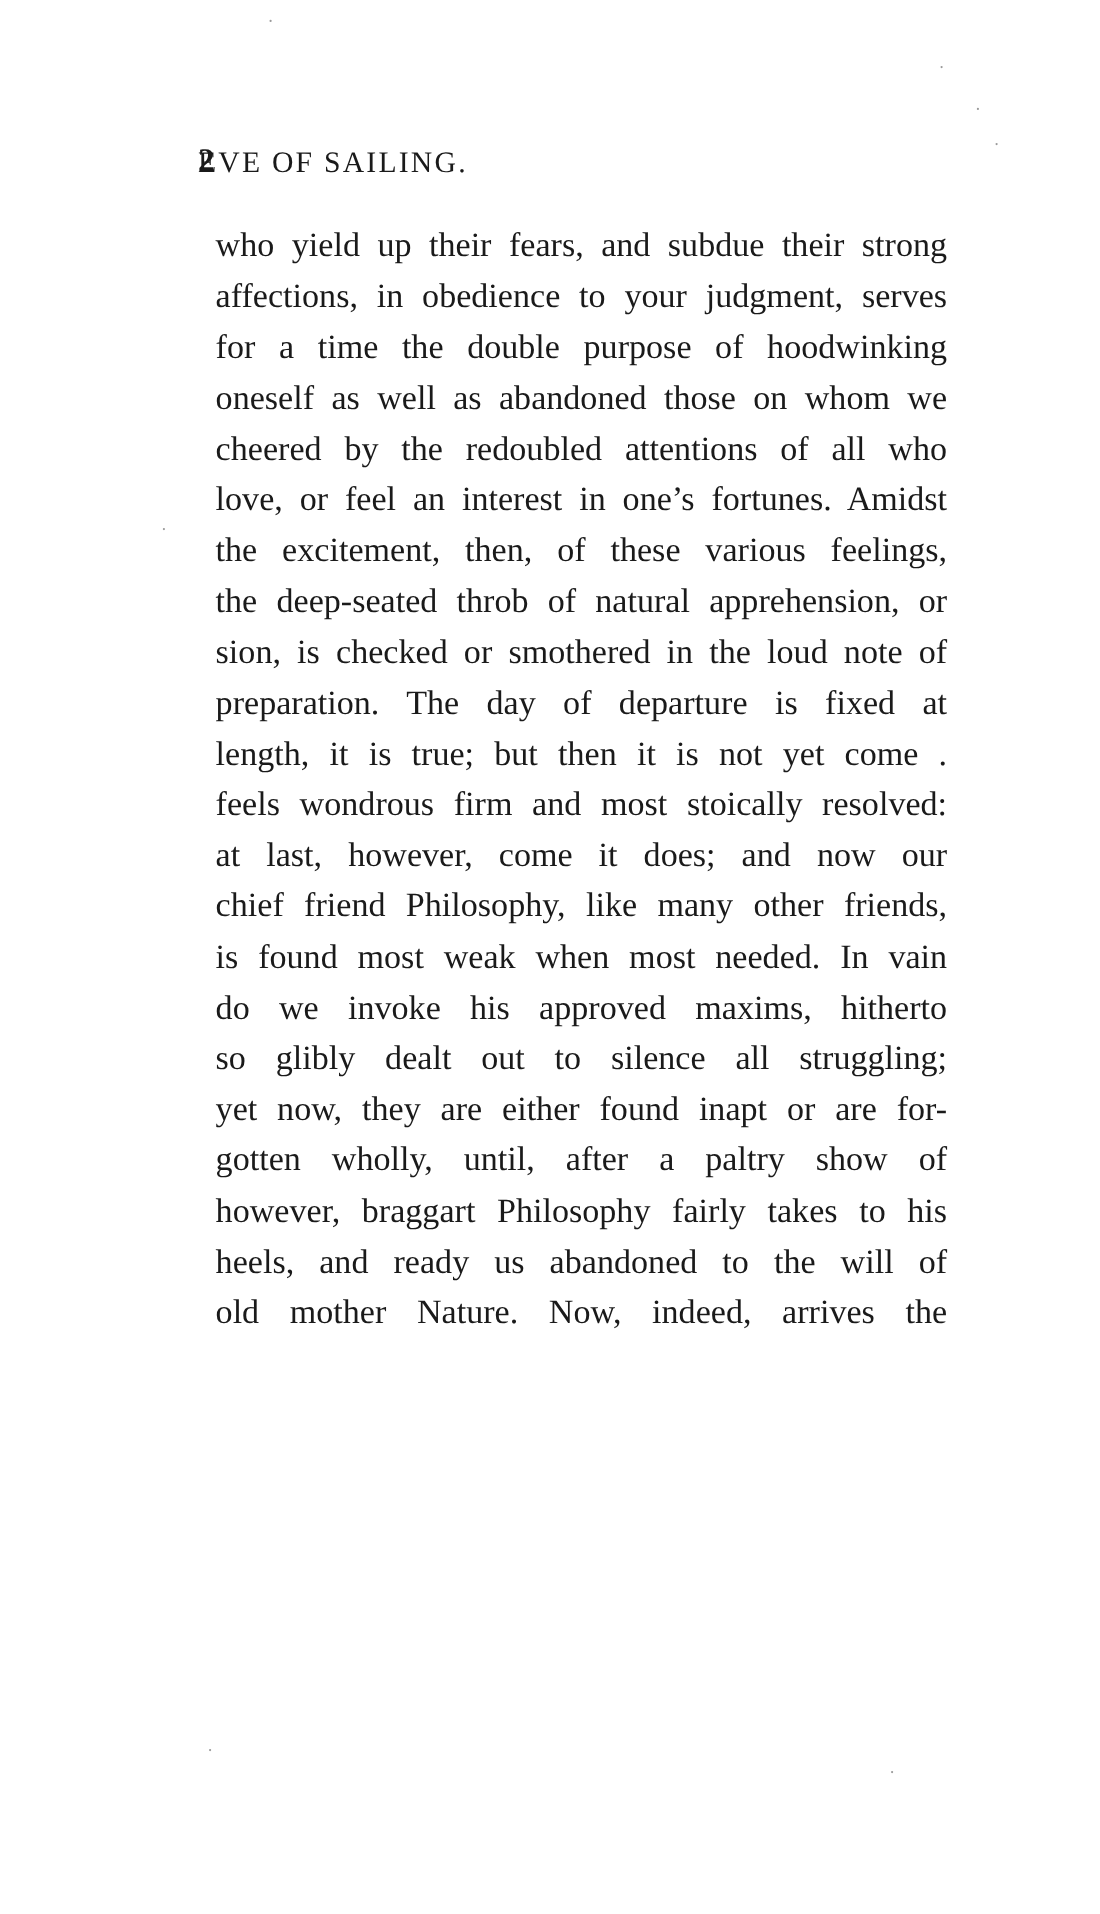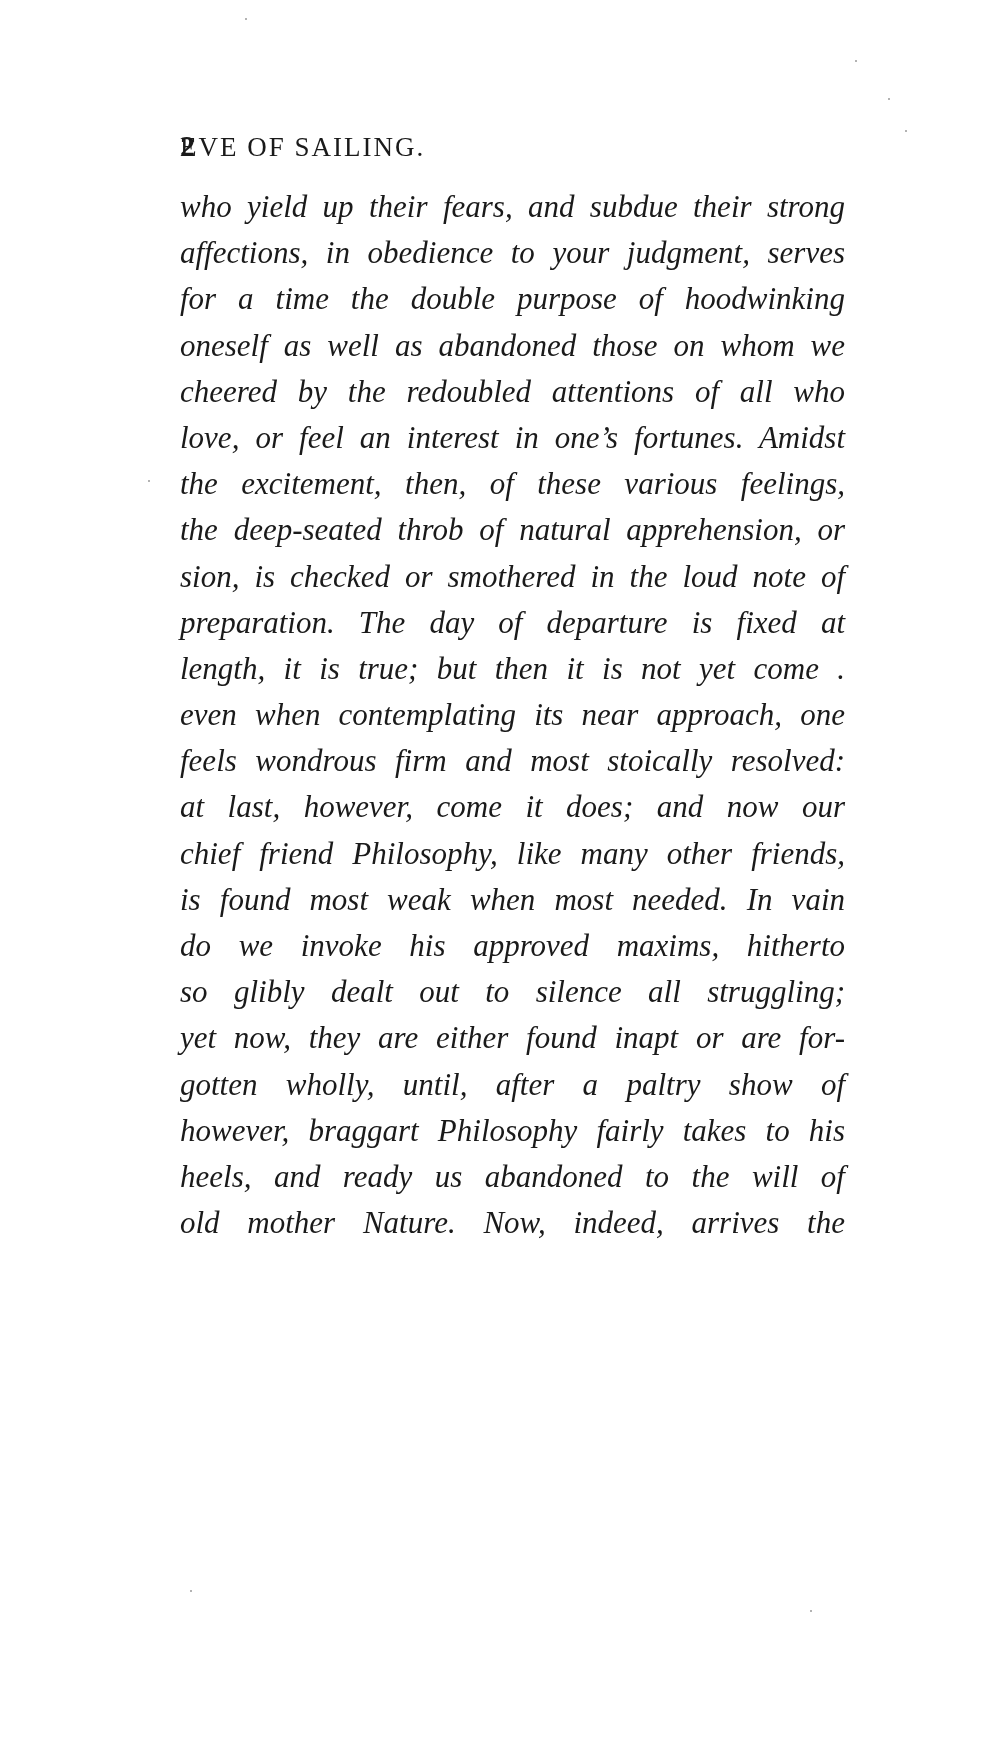--- a/index.html
+++ b/index.html
@@ -44,24 +44,23 @@
       text-align: left;
       font-size: 27px;
       letter-spacing: 2px;
       line-height: 30px;
     }
     .body-text {
       position: absolute;
       top: 184px;
       left: 180px;
       width: 665px;
-      margin: 0;
+      margin: 16px;
       padding: 0;
       list-style: none;
-      font-style: italic;
     }
     .line {
       display: block;
       font-size: 31px;
       line-height: 46.2px;
       height: 46.2px;
       white-space: nowrap;
       text-align: justify;
       text-align-last: justify;
     }
@@ -91,21 +90,20 @@
     <span class="line">affections, in obedience to your judgment, serves</span>
     <span class="line">for a time the double purpose of hoodwinking</span>
     <span class="line">oneself as well as abandoned those on whom we</span>
     <span class="line">cheered by the redoubled attentions of all who</span>
     <span class="line">love, or feel an interest in one’s fortunes. Amidst</span>
     <span class="line">the excitement, then, of these various feelings,</span>
     <span class="line">the deep-seated throb of natural apprehension, or</span>
     <span class="line">sion, is checked or smothered in the loud note of</span>
     <span class="line">preparation.  The day of departure is fixed at</span>
     <span class="line">length, it is true; but then it is not yet come .</span>
-    <span class="line">even when contemplating its near approach, one</span>
     <span class="line">feels wondrous firm and most stoically resolved:</span>
     <span class="line">at last, however, come it does; and now our</span>
     <span class="line">chief friend Philosophy, like many other friends,</span>
     <span class="line">is found most weak when most needed.  In vain</span>
     <span class="line">do we invoke his approved maxims, hitherto</span>
     <span class="line">so glibly dealt out to silence all struggling;</span>
     <span class="line">yet now, they are either found inapt or are for-</span>
     <span class="line">gotten wholly, until, after a paltry show of</span>
     <span class="line">however, braggart Philosophy fairly takes to his</span>
     <span class="line">heels, and ready us abandoned to the will of</span>

